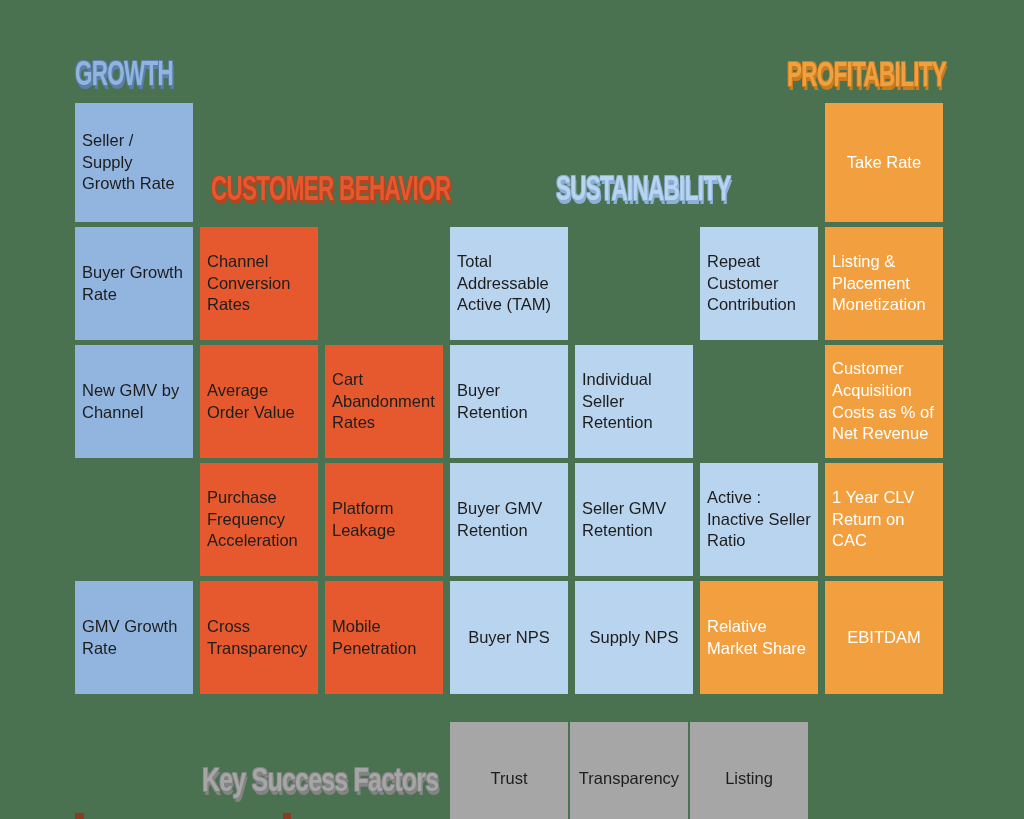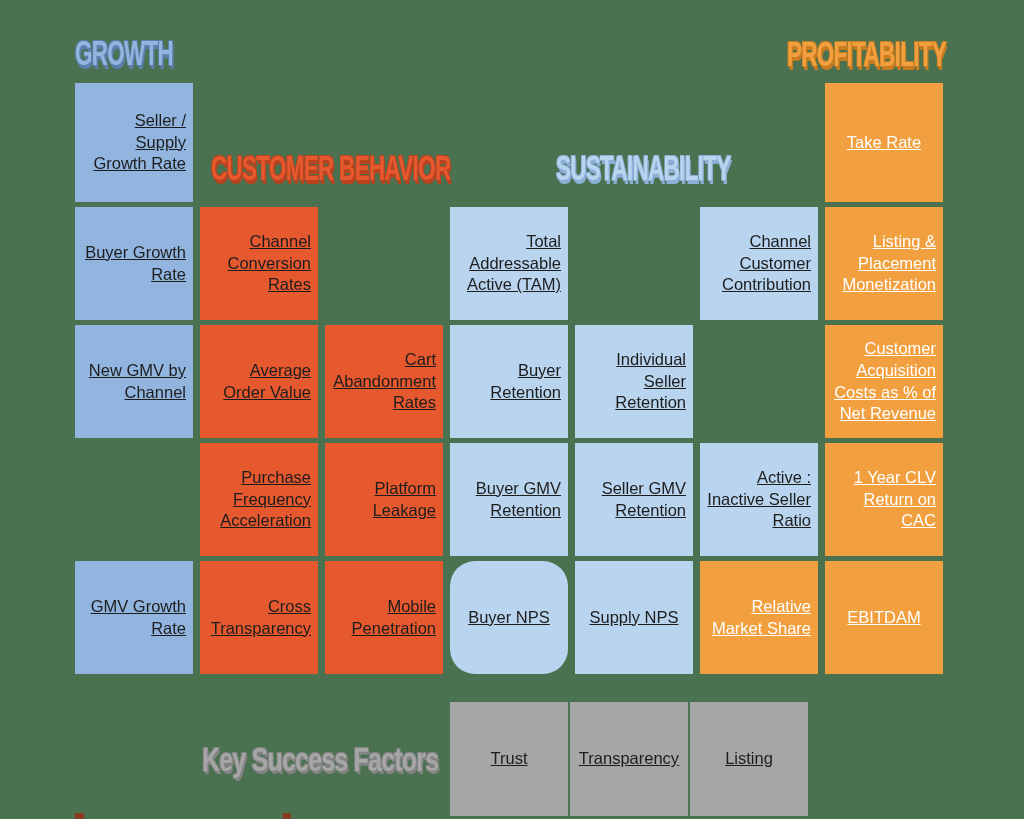--- a/index.html
+++ b/index.html
@@ -10,20 +10,21 @@
     width: 1024px;
     height: 819px;
     position: relative;
     overflow: hidden;
     background: var(--c-background, #4a7150);
     font-family: "Liberation Sans", "DejaVu Sans", sans-serif;
   }
   .board {
     position: absolute;
     inset: 0;
+    margin-top: 20px;
   }
 
   
   .display-header {
     position: absolute;
     font-weight: 700;
     font-size: 33px;
     letter-spacing: -1px;
     white-space: nowrap;
     transform: scaleX(0.68) scaleY(1.05);
@@ -74,26 +75,25 @@
     display: grid;
     grid-template-columns: repeat(4, 118px);
     grid-template-rows: 114px;
     column-gap: 2px;
   }
   .cell {
     box-sizing: border-box;
     display: flex;
     align-items: center;
     justify-content: center;
-    text-align: right;
+    text-align: left;
     padding: 18px 7px;
     font-size: 16.5px;
     line-height: 1.32;
     color: var(--c-dark-text, #1d1d1d);
-    text-decoration: underline;
   }
   .cell.blue      { background: var(--c-growth-blue); }
   .cell.red       { background: var(--c-behavior-red); }
   .cell.lightblue { background: var(--c-sustainability-lightblue); }
   .cell.orange    { background: var(--c-profitability-orange); color: var(--c-light-text, #ffffff); }
   .cell.gray      { background: var(--c-ksf-gray); }
 
   
   .artifact {
     position: absolute;
@@ -127,25 +127,25 @@
       <div class="cell red" style="grid-area: 2 / 2;">Channel Conversion Rates</div>
       <div class="cell red" style="grid-area: 3 / 2;">Average Order Value</div>
       <div class="cell red" style="grid-area: 4 / 2;">Purchase Frequency Acceleration</div>
       <div class="cell red" style="grid-area: 5 / 2;">Cross Transparency</div>
       <div class="cell red" style="grid-area: 4 / 3;">Platform Leakage</div>
       <div class="cell red" style="grid-area: 3 / 3;">Cart Abandonment Rates</div>
       <div class="cell red" style="grid-area: 5 / 3;">Mobile Penetration</div>
       <div class="cell lightblue" style="grid-area: 2 / 4;">Total Addressable Active (TAM)</div>
       <div class="cell lightblue" style="grid-area: 3 / 4;">Buyer Retention</div>
       <div class="cell lightblue" style="grid-area: 4 / 4;">Buyer GMV Retention</div>
-      <div class="cell lightblue" style="grid-area: 5 / 4; border-radius: 25px;">Buyer NPS</div>
+      <div class="cell lightblue" style="grid-area: 5 / 4;">Buyer NPS</div>
       <div class="cell lightblue" style="grid-area: 3 / 5;">Individual Seller Retention</div>
       <div class="cell lightblue" style="grid-area: 4 / 5;">Seller GMV Retention</div>
       <div class="cell lightblue" style="grid-area: 5 / 5;">Supply NPS</div>
-      <div class="cell lightblue" style="grid-area: 2 / 6;">Channel Customer Contribution</div>
+      <div class="cell lightblue" style="grid-area: 2 / 6;">Repeat Customer Contribution</div>
       <div class="cell lightblue" style="grid-area: 4 / 6;">Active : Inactive Seller Ratio</div>
       <div class="cell orange" style="grid-area: 5 / 6;">Relative Market Share</div>
       <div class="cell orange" style="grid-area: 1 / 7;">Take Rate</div>
       <div class="cell orange" style="grid-area: 2 / 7;">Listing &amp; Placement Monetization</div>
       <div class="cell orange" style="grid-area: 3 / 7;">Customer Acquisition Costs as % of Net Revenue</div>
       <div class="cell orange" style="grid-area: 4 / 7;">1 Year CLV Return on CAC</div>
       <div class="cell orange" style="grid-area: 5 / 7;">EBITDAM</div>
     </div>
 
   <div class="ksf-grid" id="ksf-grid">

